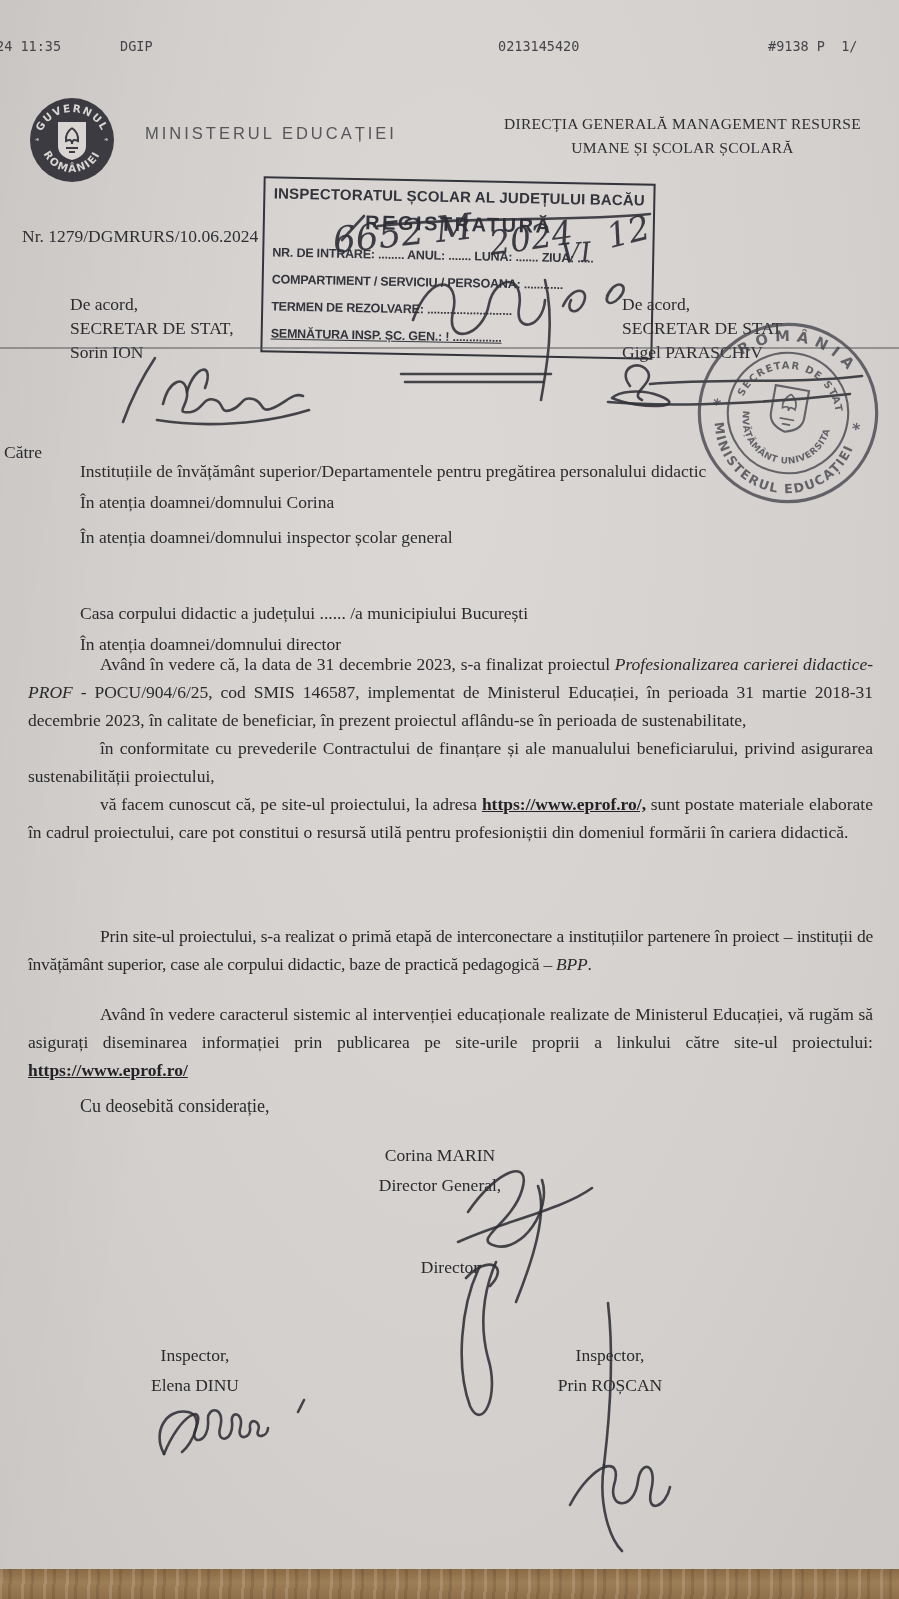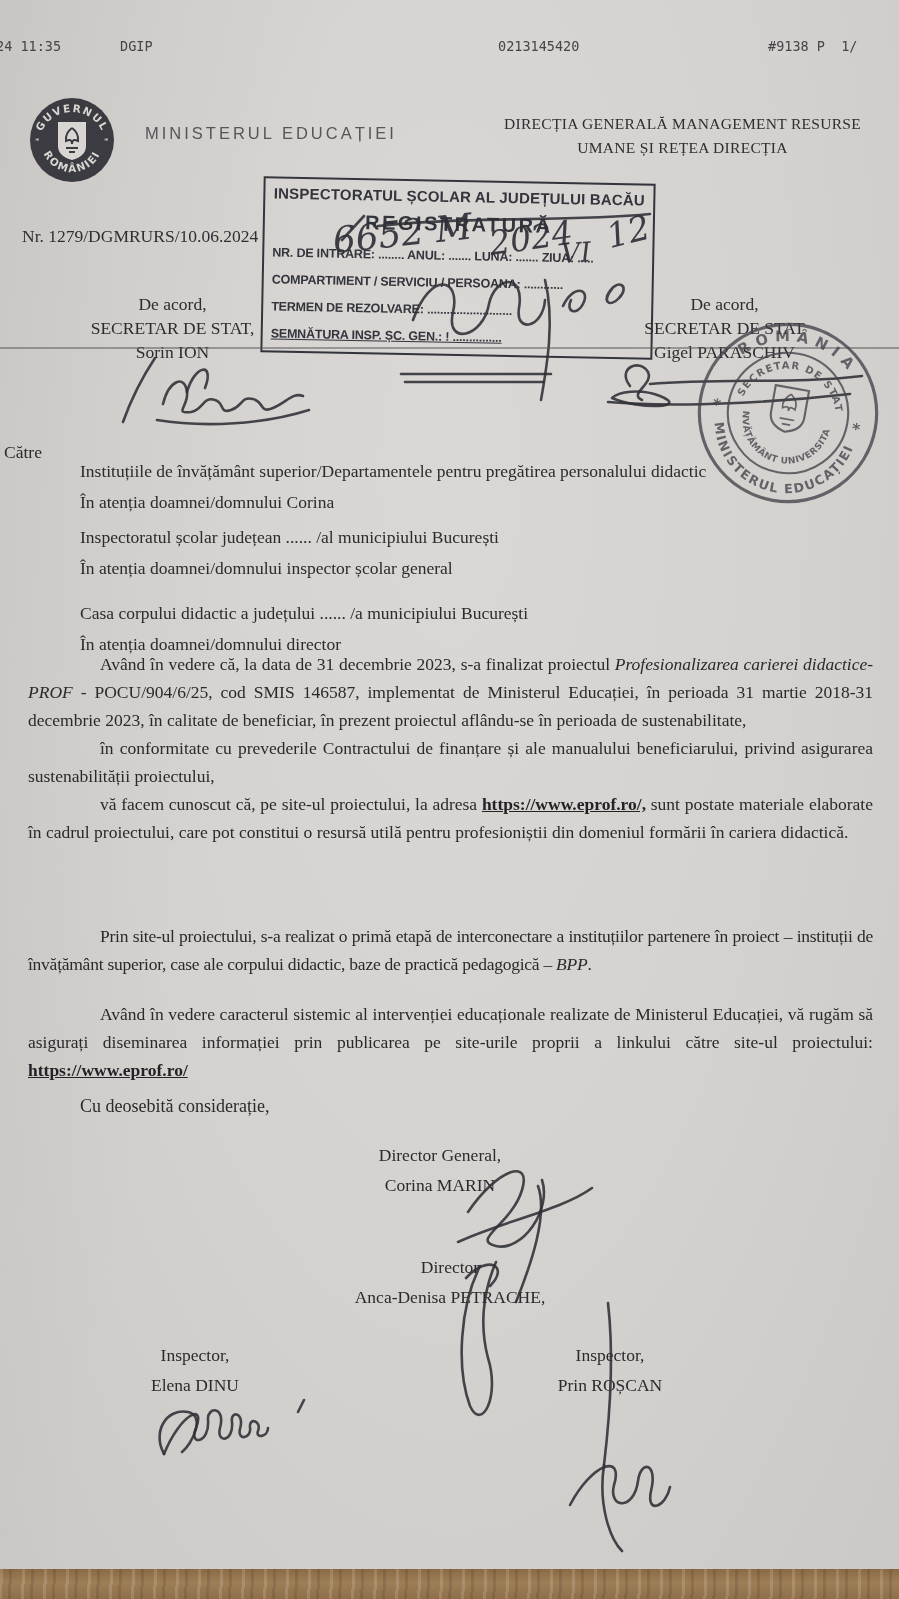--- a/index.html
+++ b/index.html
@@ -31,21 +31,21 @@
   .rs-sign{text-decoration:underline;}
   .hw{position:absolute;font-family:"DejaVu Serif",serif;font-style:italic;color:#30303a;
       opacity:.92;transform-origin:left bottom;}
   .hw-nr{left:335px;top:220px;font-size:36px;transform:rotate(-6deg);}
   .hw-anul{left:492px;top:224px;font-size:33px;transform:rotate(-8deg);}
   .hw-luna{left:562px;top:238px;font-size:27px;transform:rotate(-4deg);}
   .hw-ziua{left:612px;top:216px;font-size:34px;transform:rotate(-14deg);}
   .sig{position:absolute;}
   .sig path{fill:none;stroke:#2f2f35;stroke-width:2.6;stroke-linecap:round;stroke-linejoin:round;opacity:.88;}
   
-  .approval{position:absolute;top:292px;width:205px;text-align:center;font-size:17.5px;line-height:24px;color:#2d2d31;}
+  .approval{position:absolute;top:292px;width:205px;text-align:left;font-size:17.5px;line-height:24px;color:#2d2d31;}
   .approval-left{left:70px;} .approval-right{left:622px;}
   .scan-line{position:absolute;left:0;top:347px;width:899px;height:1.5px;background:#55555a;opacity:.5;}
   
   .round-stamp{position:absolute;left:693px;top:318px;}
   
   .salutation{position:absolute;left:4px;top:442px;font-size:17.5px;}
   .recipient{position:absolute;left:80px;width:815px;font-size:17.5px;line-height:31px;}
   .recipient-1{top:456px;} .recipient-2{top:522px;} .recipient-3{top:598px;}
   
   .body-block{position:absolute;left:28px;width:845px;font-size:17.5px;line-height:28px;
@@ -97,21 +97,21 @@
       </text>
       <text x="7" y="48" font-size="9" fill="#d8d5d2">*</text>
       <text x="76" y="48" font-size="9" fill="#d8d5d2">*</text>
       <path d="M30,26 h28 v24 q0,10 -14,14 q-14,-4 -14,-14 z" fill="#d8d5d2"></path>
       <path d="M44,32 q-7,5 -6,13 q6,-3 6,3 q0,-6 6,-3 q1,-8 -6,-13 M38,52 h12 M41,56 h6 M44,26 v-4 M41,24 h6" stroke="#3b3b41" stroke-width="2" fill="none"></path>
     </svg>
 
     <div class="ministry">MINISTERUL EDUCAȚIEI</div>
     <div class="directorate">
       <div>DIRECȚIA GENERALĂ MANAGEMENT RESURSE</div>
-      <div>UMANE ȘI REȚEA DIRECȚIA</div>
+      <div>UMANE ȘI ȘCOLAR ȘCOLARĂ</div>
     </div>
 
     <div class="ref-number">Nr. 1279/DGMRURS/10.06.2024</div>
 
     <div class="registry-box">
       <div class="rs-title">INSPECTORATUL ȘCOLAR AL JUDEȚULUI BACĂU</div>
       <div class="rs-sub">REGISTRATURĂ</div>
       <div class="rs-line">NR. DE INTRARE: ........ ANUL: ....... LUNA: ....... ZIUA: .....</div>
       <div class="rs-line">COMPARTIMENT / SERVICIU / PERSOANA: ............</div>
       <div class="rs-line">TERMEN DE REZOLVARE: ..........................</div>
@@ -161,21 +161,20 @@
       <path d="M52,28 C122,22 200,28 264,20"></path>
       <path d="M10,46 C82,52 182,46 252,38"></path>
     </svg>
 
     <div class="salutation">Către</div>
     <div class="recipient recipient-1">
       <div>Instituțiile de învățământ superior/Departamentele pentru pregătirea personalului didactic</div>
       <div>În atenția doamnei/domnului Corina</div>
     </div>
     <div class="recipient recipient-2">
-      <div>Inspectoratul școlar județean ...... /al municipiului București</div>
       <div>În atenția doamnei/domnului inspector școlar general</div>
     </div>
     <div class="recipient recipient-3">
       <div>Casa corpului didactic a județului ...... /a municipiului București</div>
       <div>În atenția doamnei/domnului director</div>
     </div>
 
     <svg class="round-stamp" width="190" height="190" viewBox="0 0 180 180">
       <g transform="rotate(10 90 90)" opacity="0.78">
         <circle class="stamp-ink" cx="90" cy="90" r="84" stroke-width="3"></circle>
@@ -213,32 +212,31 @@
     <div class="body-block body-2">
       <p class="tight"><span>Prin site-ul proiectului, s-a realizat o primă etapă de interconectare a instituțiilor partenere în proiect – instituții de învățământ superior, case ale corpului didactic, baze de practică pedagogică – </span><span class="em">BPP</span><span>.</span></p>
     </div>
     <div class="body-block body-3">
       <p><span>Având în vedere caracterul sistemic al intervenției educaționale realizate de Ministerul Educației, vă rugăm să asigurați diseminarea informației prin publicarea pe site-urile proprii a linkului către site-ul proiectului: </span><span class="doc-link">https://www.eprof.ro/</span></p>
     </div>
 
     <div class="closing">Cu deosebită considerație,</div>
 
     <div class="signatory sg-dg">
+      <div>Corina MARIN</div>
       <div>Director General,</div>
-      <div>Corina MARIN</div>
     </div>
     <svg class="sig" style="left:440px;top:1150px" width="170" height="160" viewBox="0 0 170 160">
       <path d="M28,62 C58,18 92,8 82,40 C72,74 30,90 56,96 C82,102 112,60 102,30"></path>
       <path d="M98,36 C108,64 92,112 76,152"></path>
       <path d="M18,92 C60,72 122,60 152,38"></path>
     </svg>
 
     <div class="signatory sg-dir">
       <div>Director</div>
-      <div>Anca-Denisa PETRACHE,</div>
     </div>
     <svg class="sig" style="left:408px;top:1248px" width="140" height="180" viewBox="0 0 140 180">
       <path d="M72,18 C52,58 48,120 62,158 C74,184 92,148 80,110 C72,80 74,46 88,14"></path>
       <path d="M58,30 C80,6 102,18 82,38"></path>
     </svg>
 
     <div class="signatory sg-insp-l">
       <div>Inspector,</div>
       <div>Elena DINU</div>
     </div>

